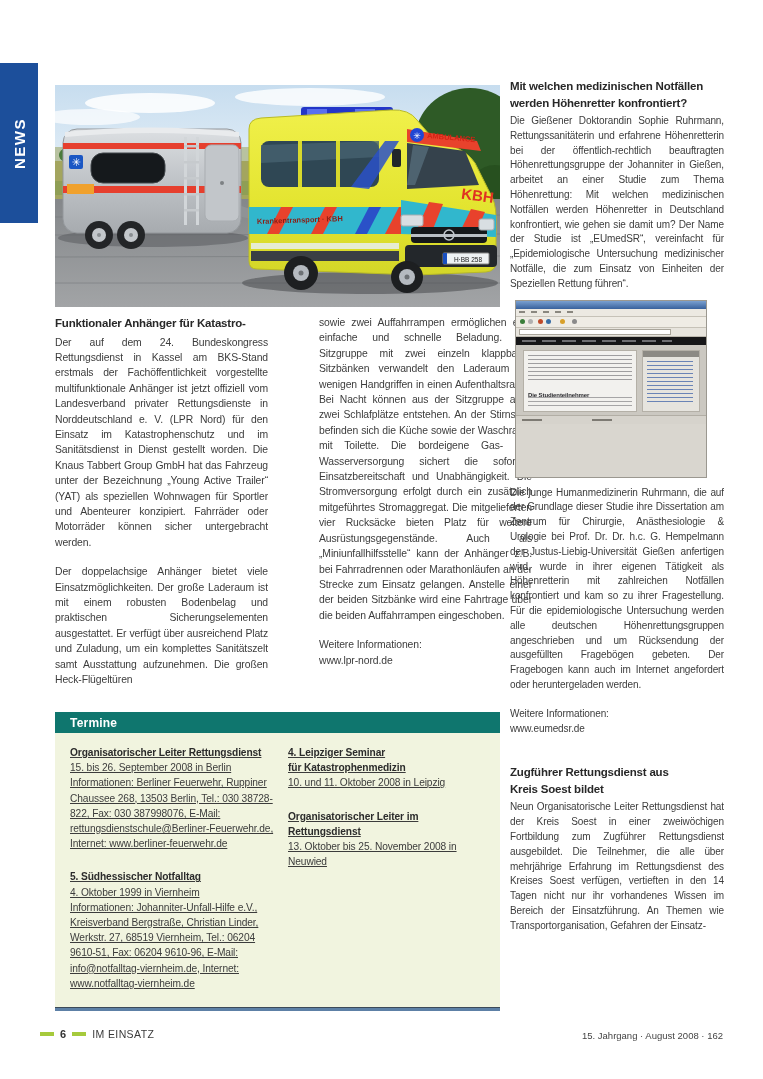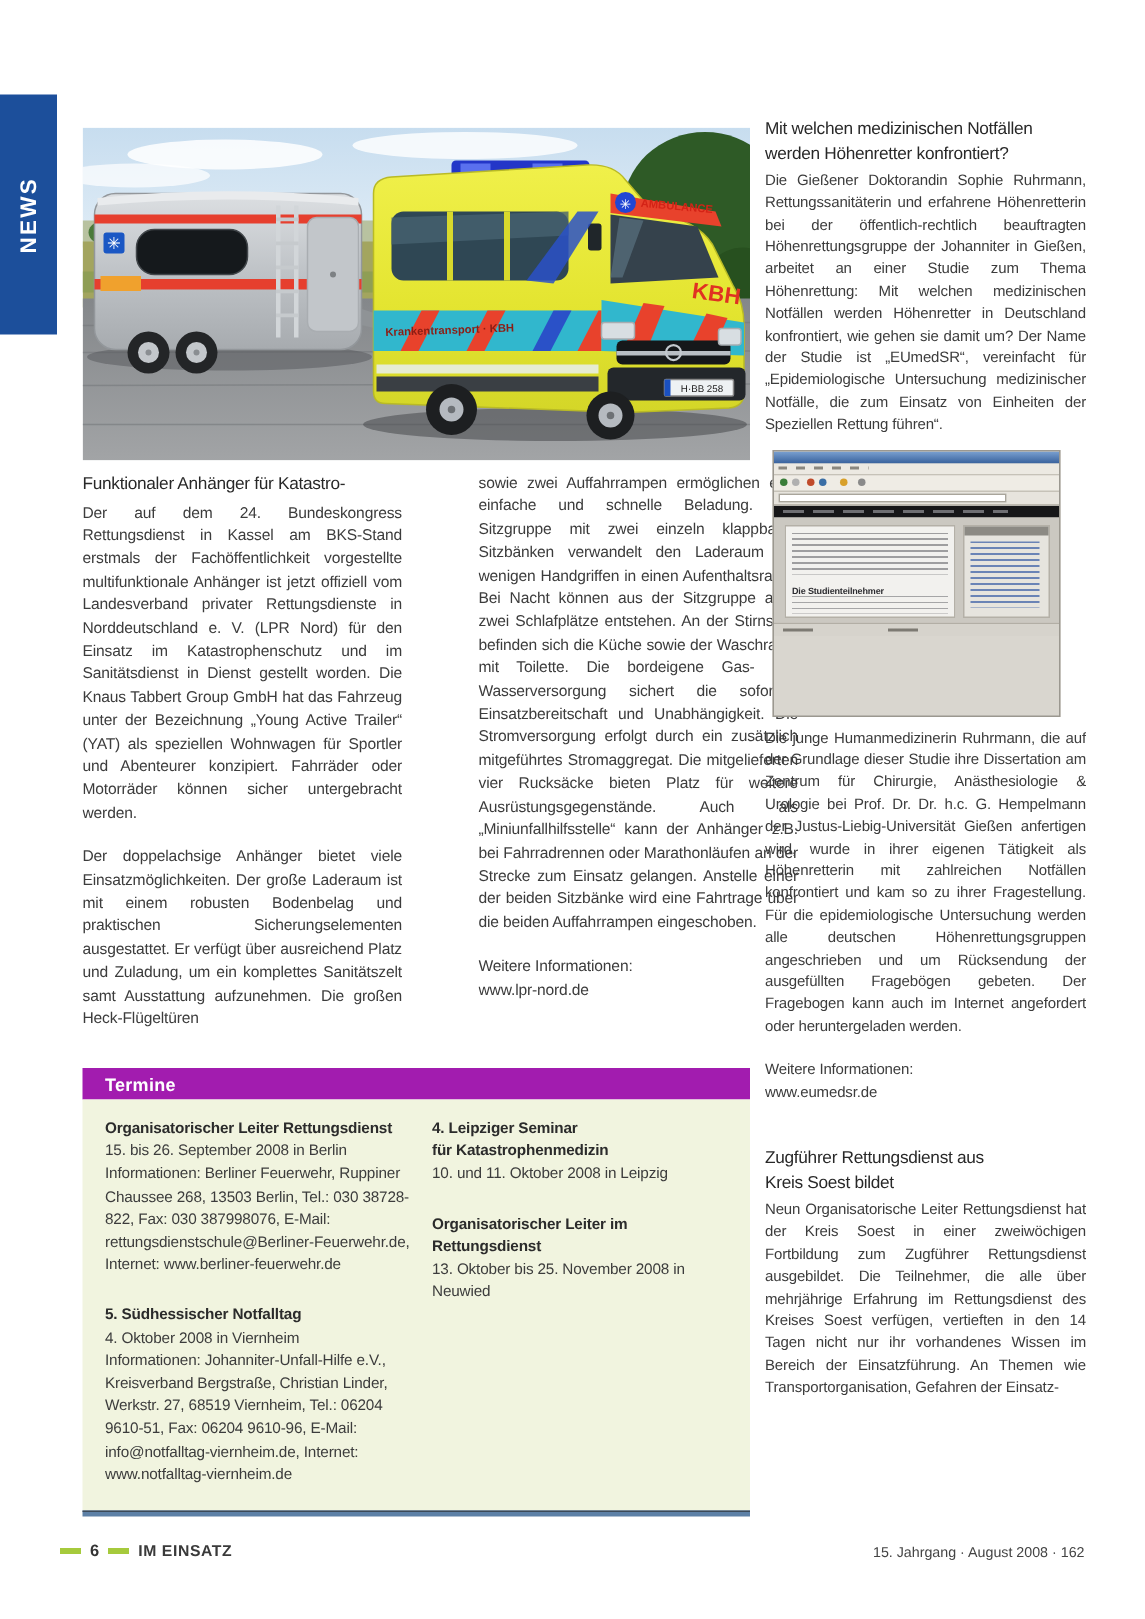--- a/index.html
+++ b/index.html
@@ -16,21 +16,21 @@
   .photo{position:absolute;left:55px;top:85px;width:445px;height:222px;margin:0;overflow:hidden;}
 
   
   .col{position:absolute;text-align:justify;font-size:10.4px;line-height:15.4px;
        letter-spacing:-0.1px;color:#3c3c3c;}
   .col1{left:55px;top:315px;width:213px;height:394px;overflow:hidden;}
   .col2{left:275px;top:315px;width:213px;height:394px;overflow:hidden;margin-left:44px;}
   .col3{left:510px;top:78px;width:214px;height:957px;overflow:hidden;font-size:10px;line-height:14.8px;}
   .col p{margin:0;}
   .para-gap{height:14px;}
-  h3.art{margin:0 0 3px 0;font-size:11.5px;line-height:16.5px;font-weight:normal;color:#282828;
+  h3.art{margin:0 0 3px 0;font-size:11.5px;line-height:16.5px;font-weight:bold;color:#282828;
          text-align:left;letter-spacing:-0.2px;}
   h3.art .tl{display:block;white-space:nowrap;}
   .moreinfo{margin-top:14px;text-align:left;}
   .moreinfo div{margin:0;}
 
   
   .shot{position:relative;width:192px;height:178px;margin:8px 0 8px 5px;background:#d9d6cf;
         border:1px solid #9b9890;box-sizing:border-box;overflow:hidden;}
   .shot-titlebar{height:8px;background:linear-gradient(#7aa0d0,#38619c);}
   .shot-menubar{height:7px;background:#ece9e2;border-bottom:1px solid #c6c2b8;
@@ -65,36 +65,36 @@
   .shot-menu{position:absolute;right:6px;top:5px;width:56px;height:60px;background:#e6e4de;border:1px solid #b4b0a7;}
   .shot-menu .mhead{height:6px;background:#8c8a84;}
   .shot-menu .mlines{position:absolute;left:4px;top:10px;right:6px;height:44px;
       background:repeating-linear-gradient(to bottom,rgba(40,80,160,.65) 0 1px,transparent 1px 4px);}
   .shot-status{height:8px;background:#d6d3cc;border-top:1px solid #b2aea5;
       background-image:repeating-linear-gradient(to right,#7d7a73 0 20px,transparent 20px 70px);
       background-size:120px 2px;background-repeat:no-repeat;background-position:6px 3px;}
 
   
   .termine{position:absolute;left:55px;top:712px;width:445px;}
-  .termine-header{height:21px;background:#a21caf;display:flex;align-items:center;}
+  .termine-header{height:21px;background:#0f766e;display:flex;align-items:center;}
   .termine-header span{color:#ffffff;font-weight:bold;font-size:12px;padding-left:15px;letter-spacing:.2px;}
   .termine-body{background:#f1f4df;display:flex;gap:14px;padding:12px 8px 16px 15px;
                 font-size:10.2px;line-height:15.2px;letter-spacing:-0.1px;}
   .tcol{width:204px;}
-  .tevent{margin-bottom:18px;text-align:left;}
+  .tevent{margin-bottom:18px;text-align:left;text-decoration:underline;}
   .tevent:last-child{margin-bottom:0;}
   .tevent .ttitle{font-weight:bold;color:#2b2b2b;}
   .termine-rule{height:3px;background:#5d80a6;border-top:1px solid #3c4a58;}
 
   
   .footer{position:absolute;left:0;right:0;top:1026px;height:20px;}
   .footer .left{position:absolute;left:40px;top:2px;display:flex;align-items:center;gap:6px;}
   .dash{width:14px;height:4px;background:#a6ca3c;display:inline-block;}
   .pageno{font-weight:bold;font-size:11px;color:#333;}
-  .magname{font-weight:bold;font-size:10.5px;color:#3a3a3a;letter-spacing:.4px;}
+  .magname{font-weight:normal;font-size:10.5px;color:#3a3a3a;letter-spacing:.4px;}
   .footer .right{position:absolute;right:40px;top:4px;font-size:9.5px;color:#444;}
 </style>
 </head>
 <body>
 
 <div class="page">
 
   <div class="news-tab">
     <span>NEWS</span>
   </div>
@@ -298,21 +298,21 @@
     </div>
     <div class="termine-body">
       <div class="tcol">
         <div class="tevent">
           <div class="ttitle">Organisatorischer Leiter Rettungsdienst</div>
           <div>15. bis 26. September 2008 in Berlin</div>
           <div>Informationen: Berliner Feuerwehr, Ruppiner Chaussee 268, 13503 Berlin, Tel.: 030 38728-822, Fax: 030 387998076, E-Mail: rettungsdienstschule@Berliner-Feuerwehr.de, Internet: www.berliner-feuerwehr.de</div>
         </div>
         <div class="tevent">
           <div class="ttitle">5. Südhessischer Notfalltag</div>
-          <div>4. Oktober 2008 in Viernheim</div>
+          <div>4. Oktober 1999 in Viernheim</div>
           <div>Informationen: Johanniter-Unfall-Hilfe e.V., Kreisverband Bergstraße, Christian Linder, Werkstr. 27, 68519 Viernheim, Tel.: 06204 9610-51, Fax: 06204 9610-96, E-Mail: info@notfalltag-viernheim.de, Internet: www.notfalltag-viernheim.de</div>
         </div>
       </div>
       <div class="tcol">
         <div class="tevent">
           <div class="ttitle">4. Leipziger Seminar</div>
           <div class="ttitle">für Katastrophenmedizin</div>
           <div>10. und 11. Oktober 2008 in Leipzig</div>
         </div>
         <div class="tevent">

